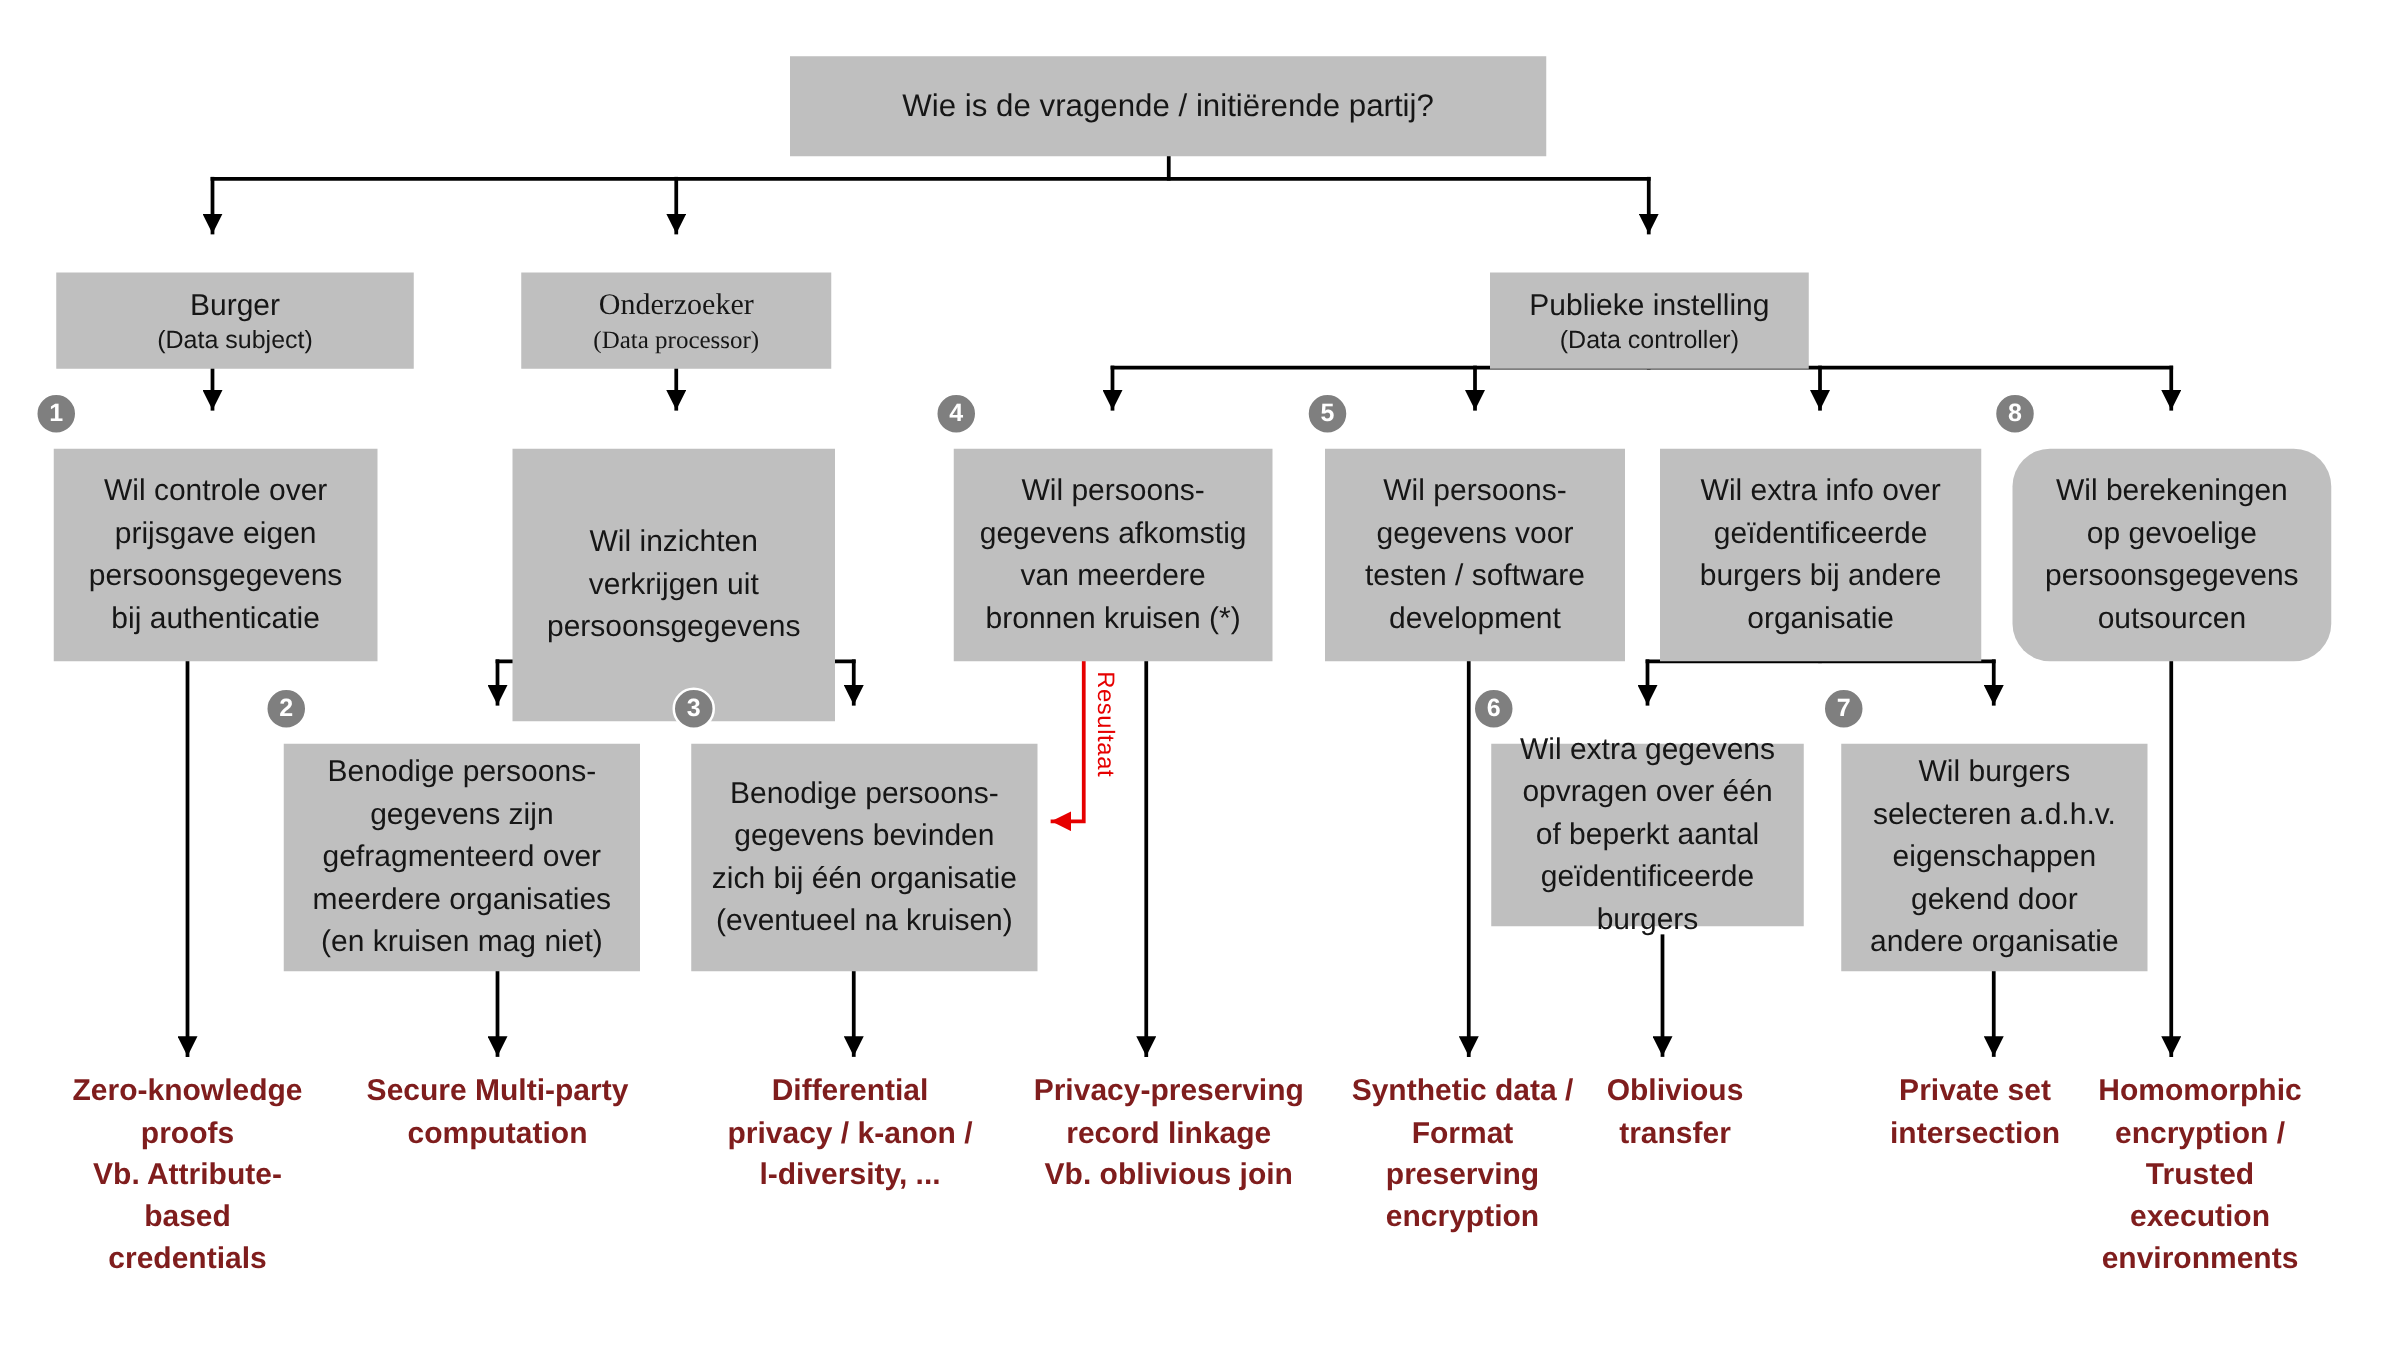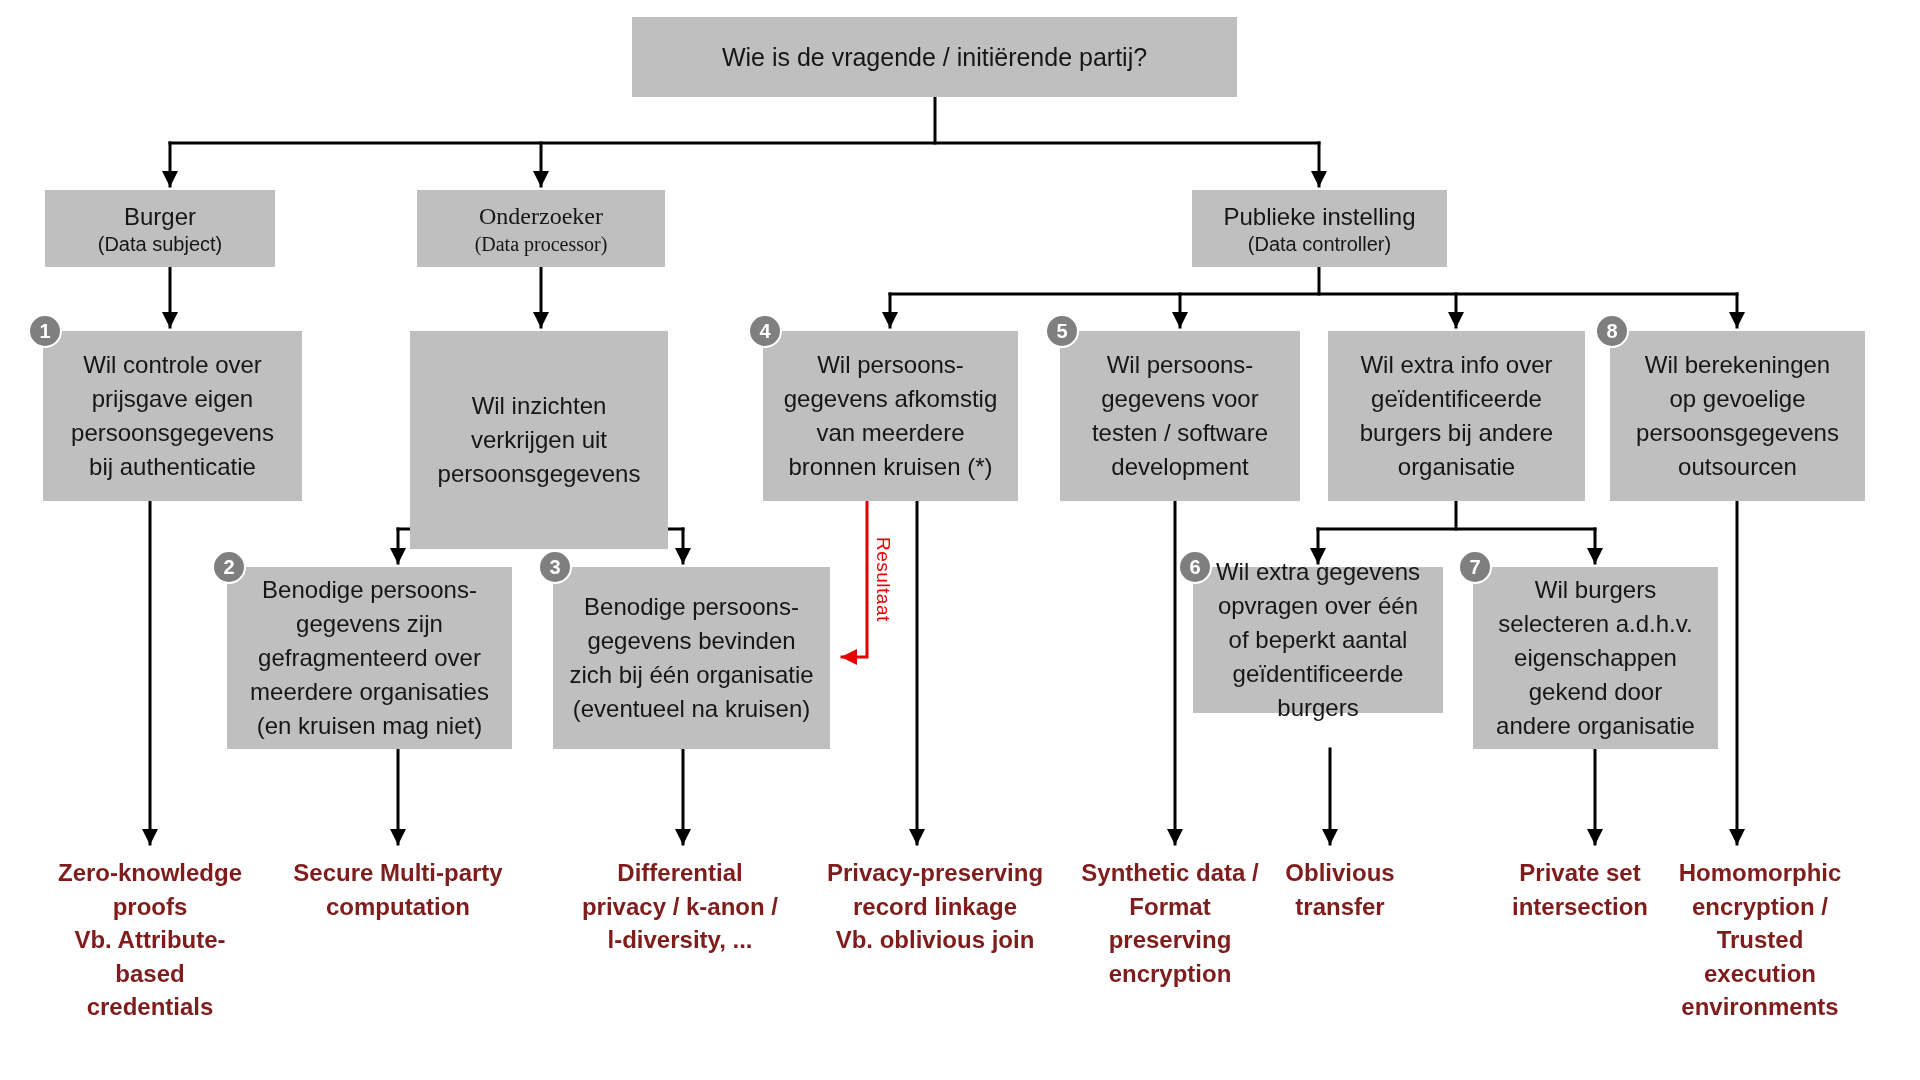--- a/index.html
+++ b/index.html
@@ -9,21 +9,21 @@
     --box:#bfbfbf; --badge:#7f7f7f; --line:#000000; --red:#e60000; --ink:#161616;
   }
   svg.wires { position:absolute; left:0; top:0; z-index:1; }
   .wire { stroke:var(--line); stroke-width:3; fill:none; stroke-linecap:square; }
   .wire-red { stroke:var(--red); stroke-width:3; fill:none; stroke-linecap:square; }
   .mb { fill:var(--line); } .mr { fill:var(--red); }
 
   .box {
     position:absolute; z-index:2; background:var(--box); color:var(--ink);
     display:flex; flex-direction:column; align-items:center; justify-content:center;
-    text-align:center; box-sizing:border-box;
+    text-align:center; box-sizing:border-box;margin-top:28px;
   }
   .box .txt { white-space:pre-line; }
   .title-box { font-size:25px; }
   .node { font-size:24px; line-height:1.42; }
   .actor-title { font-size:24px; line-height:1.3; }
   .actor-sub { font-size:20px; line-height:1.2; }
 
   .badge {
     position:absolute; z-index:3; width:34px; height:34px; border-radius:50%;
     background:var(--badge); border:2px solid #fff; box-sizing:border-box;
@@ -89,21 +89,21 @@
     <path class="wire" d="M1595,749 V844" marker-end="url(#mB)"></path>
     <path class="wire" d="M1737,501 V844" marker-end="url(#mB)"></path>
 
     <path class="wire-red" d="M867,501 V657 H842" marker-end="url(#mR)"></path>
   </svg>
 
   <div class="box title-box" style="left:632px;top:17px;width:605px;height:80px;">
     <span class="txt">Wie is de vragende / initiërende partij?</span>
   </div>
 
-  <div class="box" style="left:45px;top:190px;width:230px;height:77px;">
+  <div class="box" style="left:45px;top:190px;width:286px;height:77px;">
     <span class="actor-title">Burger</span>
     <span class="actor-sub">(Data subject)</span>
   </div>
   <div class="box" style="left:417px;top:190px;width:248px;height:77px;font-family:Liberation Serif, serif;">
     <span class="actor-title">Onderzoeker</span>
     <span class="actor-sub">(Data processor)</span>
   </div>
   <div class="box" style="left:1192px;top:190px;width:255px;height:77px;text-align:center;">
     <span class="actor-title">Publieke instelling</span>
     <span class="actor-sub">(Data controller)</span>
@@ -139,21 +139,21 @@
   </div>
   <div class="badge" style="left:1045px;top:314px;">5</div>
 
   <div class="box node" style="left:1328px;top:331px;width:257px;height:170px;">
     <span class="txt">Wil extra info over
 geïdentificeerde
 burgers bij andere
 organisatie</span>
   </div>
 
-  <div class="box node" style="left:1610px;top:331px;width:255px;height:170px;">
+  <div class="box node" style="left:1610px;top:331px;width:255px;height:170px;border-radius:30px;">
     <span class="txt">Wil berekeningen
 op gevoelige
 persoonsgegevens
 outsourcen</span>
   </div>
   <div class="badge" style="left:1595px;top:314px;">8</div>
 
   <div class="box node" style="left:227px;top:567px;width:285px;height:182px;">
     <span class="txt">Benodige persoons-
 gegevens zijn

